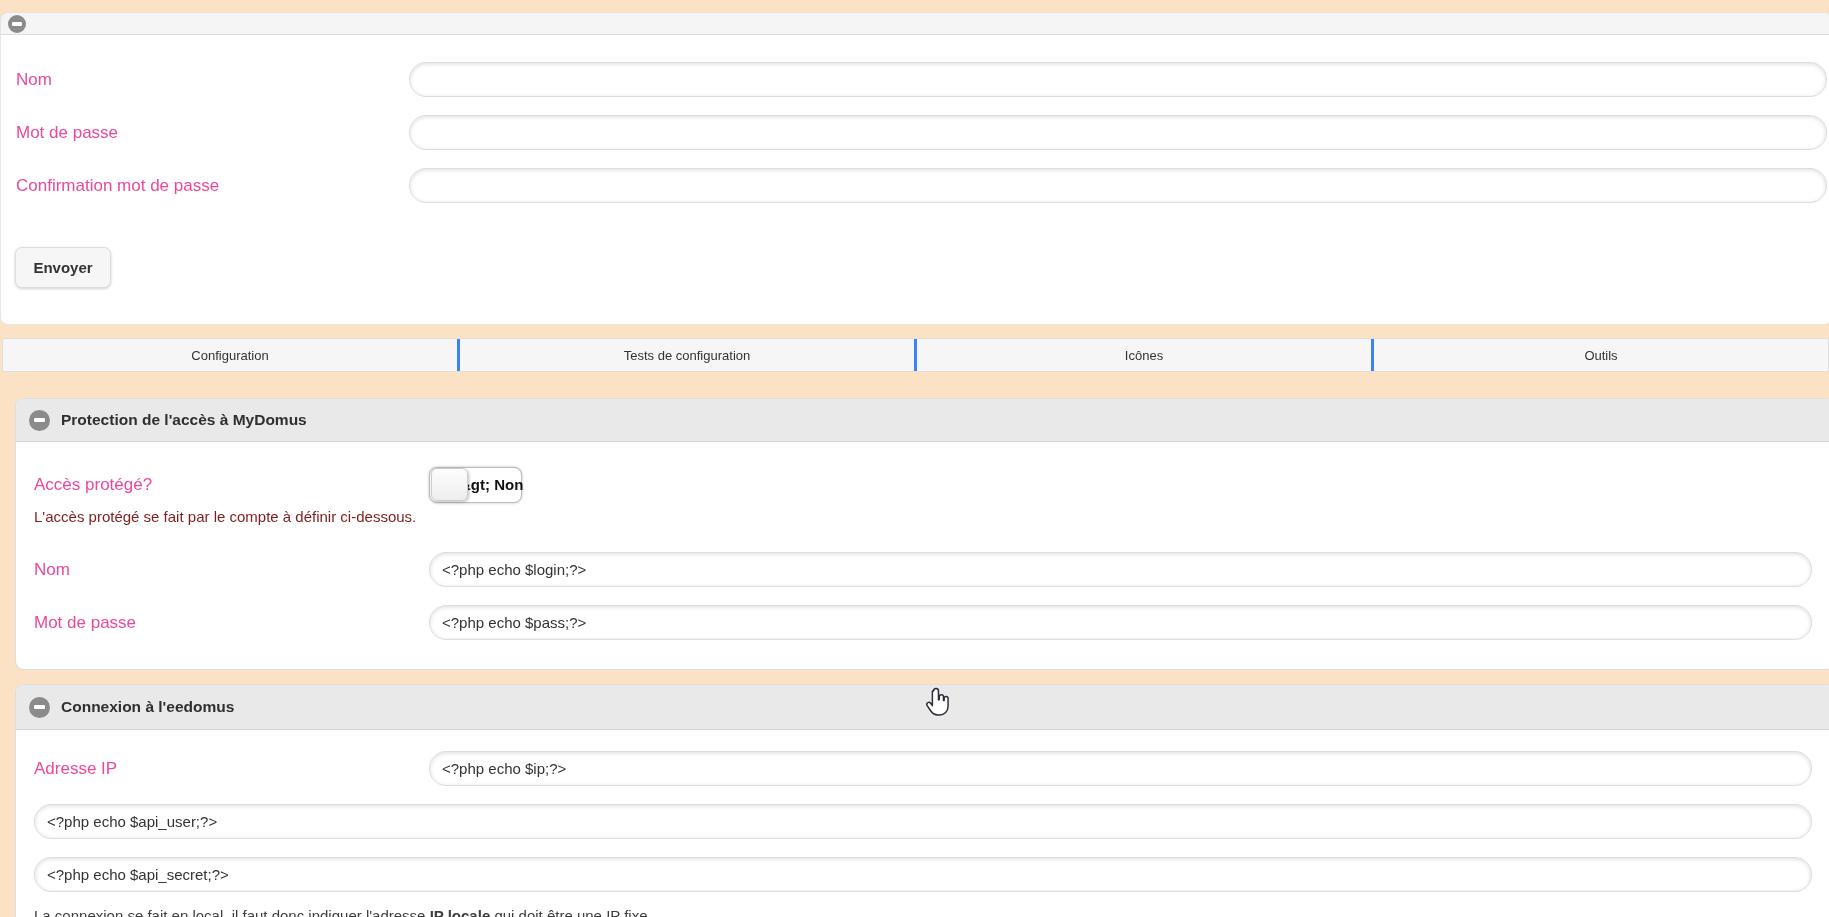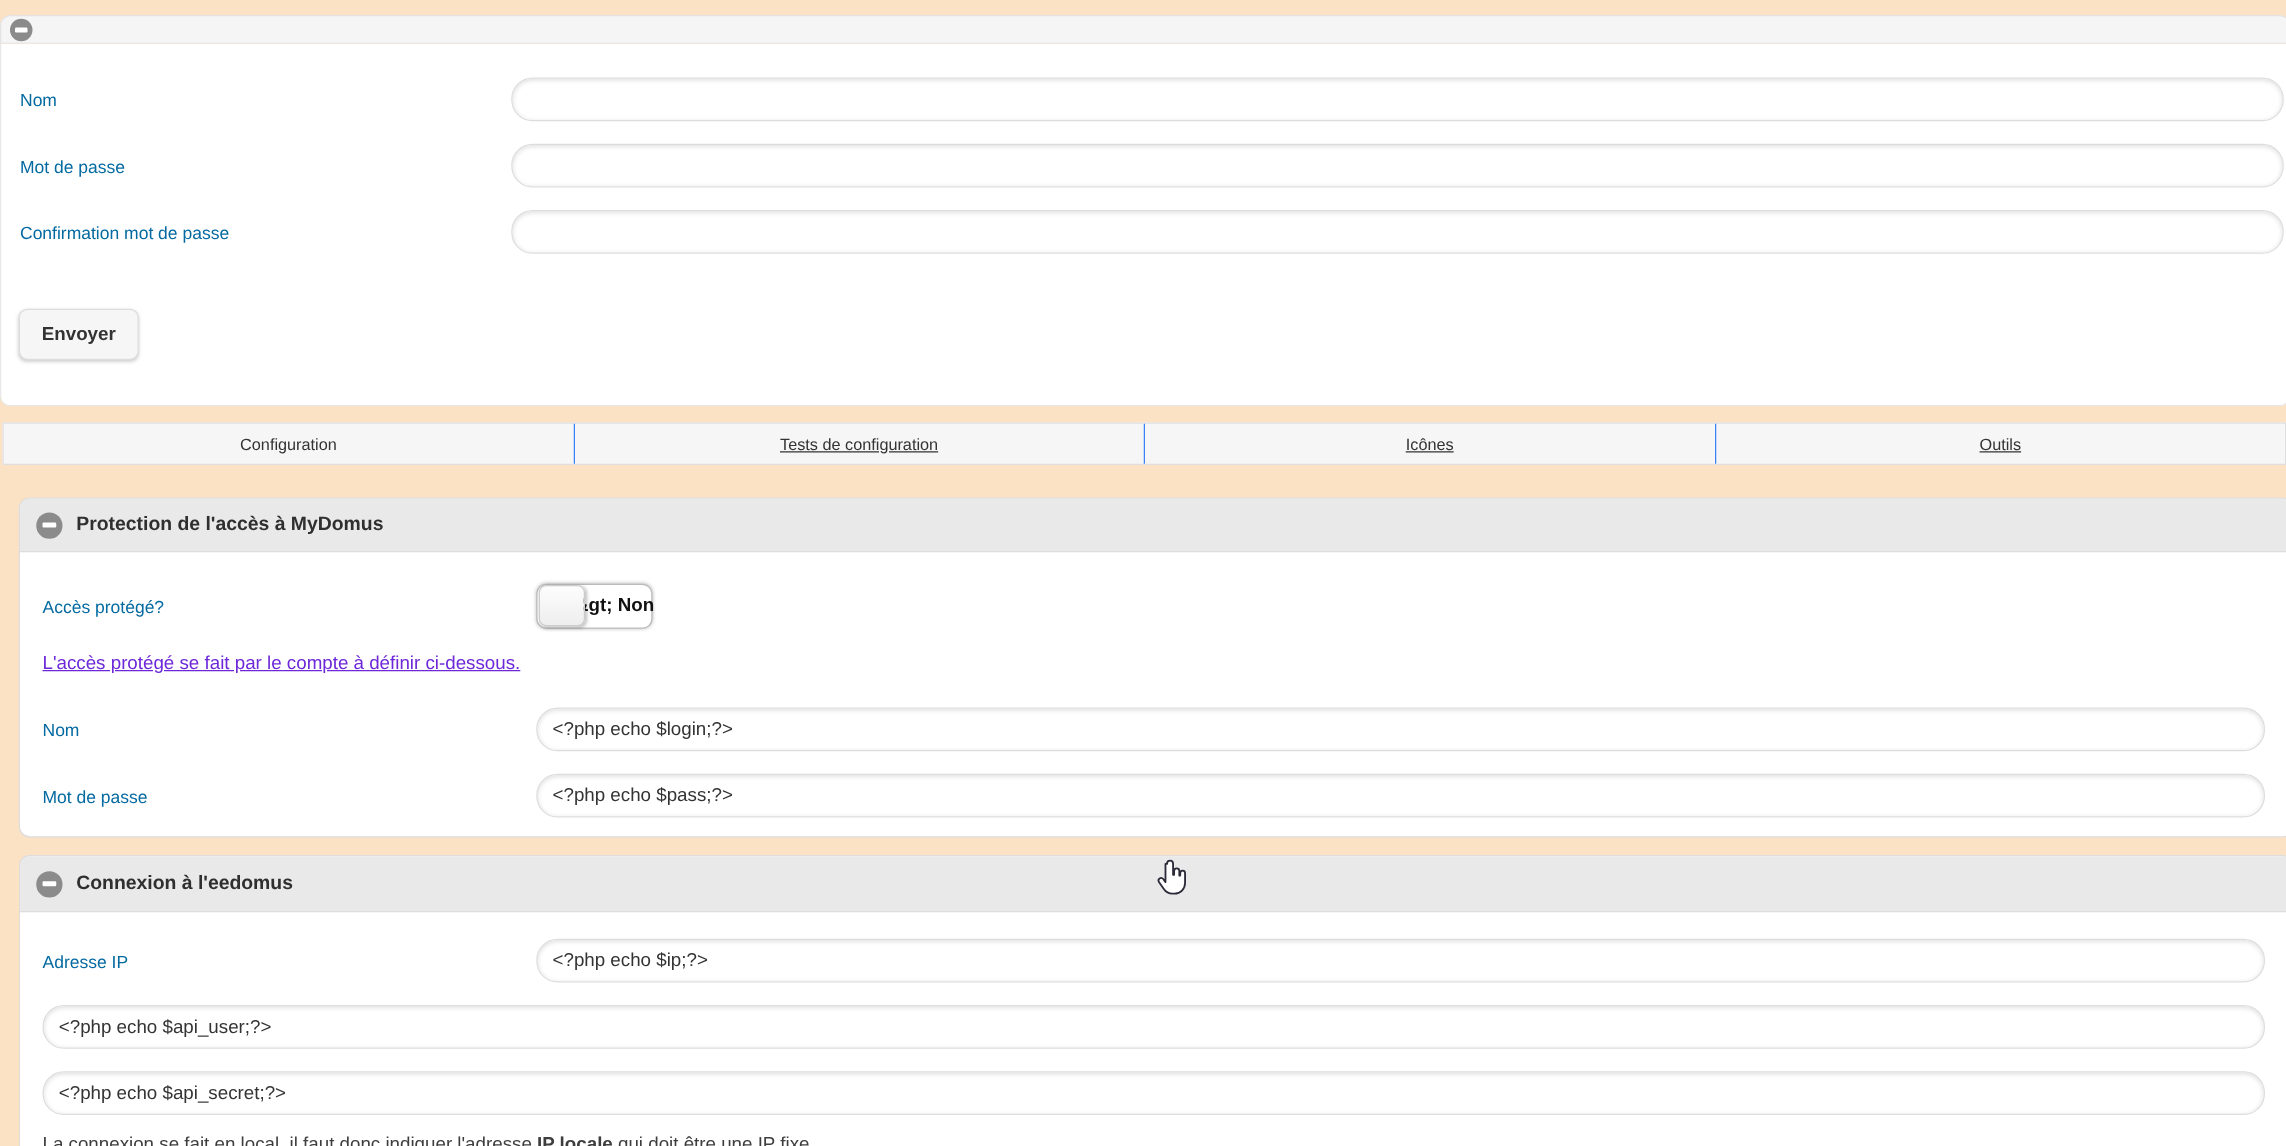--- a/index.html
+++ b/index.html
@@ -25,21 +25,21 @@
   }
   .text-input {
     border: 1px solid #dddddd; border-radius: 17px;
     box-shadow: inset 0 1px 4px rgba(0,0,0,.14);
     background: #ffffff; color: #333333;
     font-family: "Liberation Sans", sans-serif;
     font-size: 15px; height: 35px; padding: 0 12px;
     outline: none; width: 100%;
   }
   .frow { display: flex; align-items: center; height: 53px; }
-  .flabel { font-size: 14px; color: #0369a1; flex: 0 0 auto; }
+  .flabel { font-size: 17px; color: #ec4899; flex: 0 0 auto; }
   .fvalue { flex: 1 1 auto; margin-right: 4px; }
 
   
   .top-collapsible { position: absolute; left: 0; top: 12px; width: 1832px; }
   .top-bar {
     height: 23px; background: #f5f5f5;
     border: 1px solid #e3e3e3; border-bottom: 1px solid #dcdcdc;
     border-radius: 8px 8px 0 0;
     display: flex; align-items: center; padding-left: 7px;
   }
@@ -66,21 +66,21 @@
   
   .tabbar {
     position: absolute; left: 2px; top: 338px; width: 1827px; height: 34px;
     display: flex; background: #f6f6f6;
     border: 1px solid #dfdfdf;
   }
   .tab {
     flex: 1 1 0; display: flex; align-items: center; justify-content: center;
     font-size: 13px; color: #333333; cursor: pointer;
   }
-  .tab + .tab { border-left: 1px solid #3b82f6; text-decoration: underline; }
+  .tab + .tab { border-left: 3px solid #3b82f6; }
 
   
   .section {
     position: absolute; left: 15px; width: 1820px;
     background: #ffffff;
     border: 1px solid #dddddd; border-radius: 9px;
   }
   .section-1 { top: 398px; height: 272px; }
   .section-2 { top: 684px; height: 300px; border-bottom: none; border-radius: 9px 9px 0 0; }
   .section-header {
@@ -92,21 +92,21 @@
   }
   .section-1 .section-header { height: 43px; }
   .section-2 .section-header { height: 45px; }
   .section-header .minus-icon { width: 21px; height: 21px; }
   .section-title { font-size: 15.5px; font-weight: bold; color: #2f2f2f; }
   .section-content { padding: 0 18px 0 18px; }
   .section-content .flabel { width: 395px; }
 
   
   .toggle-row { margin-top: 24px; display: flex; align-items: center; height: 38px; }
-  .note-text { margin-top: 18px; font-size: 15px; color: #6d28d9; text-decoration: underline; }
+  .note-text { margin-top: 4px; font-size: 15px; color: #7f1d1d; }
   .section-1 .frow { margin-top: 0; }
   .section-1 .rows-block { margin-top: 18px; }
 
   
   .flip-toggle {
     position: relative; width: 93px; height: 36px;
     background: #ffffff; border: 1px solid #bbbbbb; border-radius: 8px;
     box-shadow: 0 0 3px rgba(0,0,0,.25);
     cursor: pointer; overflow: visible;
   }

